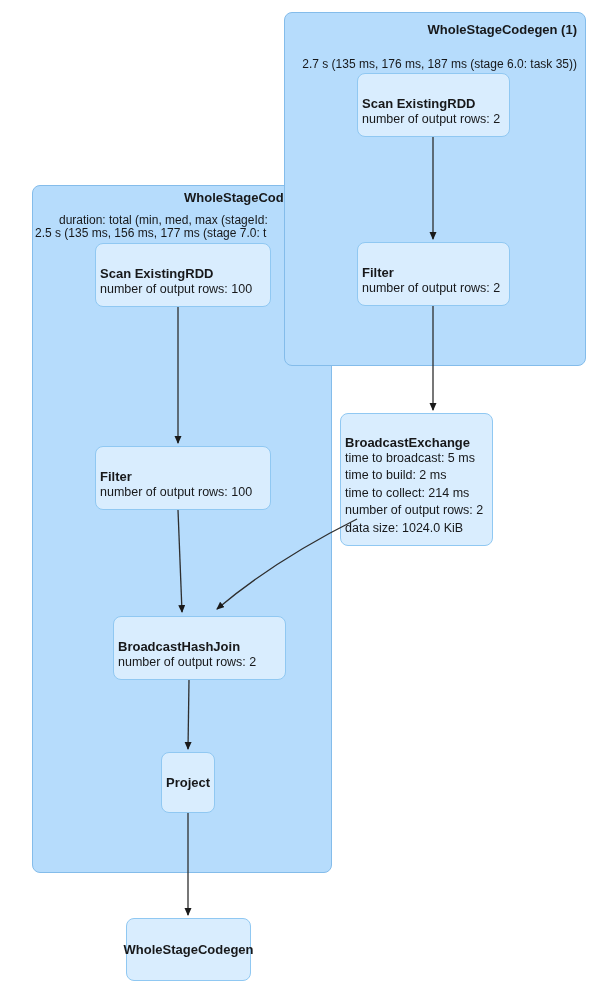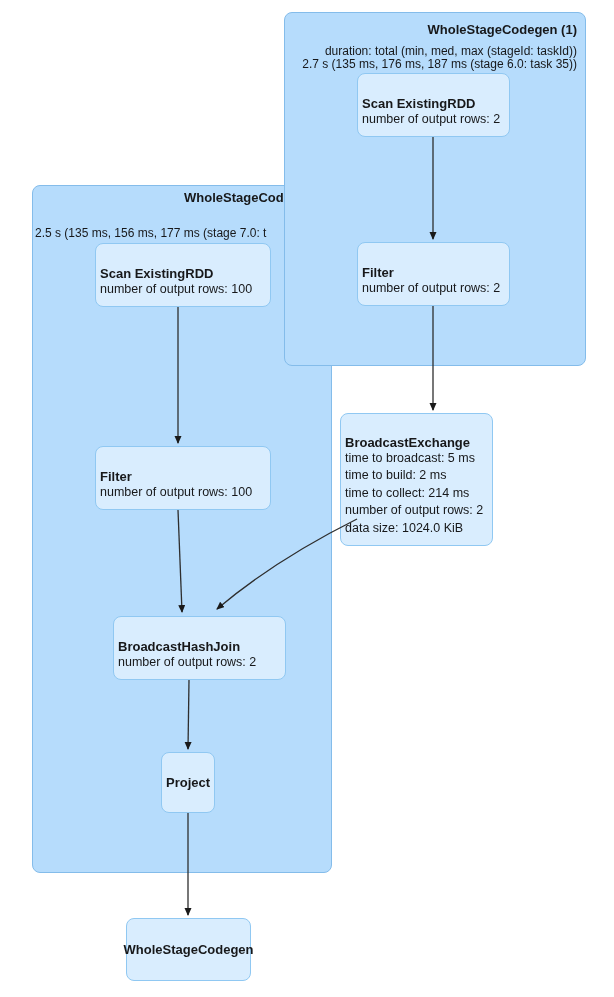--- a/index.html
+++ b/index.html
@@ -69,26 +69,26 @@
   }
   .edge { fill: none; stroke: #2e2e2e; stroke-width: 1.3px; }
 </style>
 </head>
 <body>
 
 <div class="canvas">
 
   <div class="cluster cluster-wsc2">
     <div class="cluster-text cluster-label">WholeStageCode</div>
+    <div class="cluster-text cluster-dur dur1">duration: total (min, med, max (stageId:</div>
     <div class="cluster-text cluster-dur dur2">2.5 s (135 ms, 156 ms, 177 ms (stage 7.0: t</div>
   </div>
 
   <div class="cluster cluster-wsc1">
     <div class="cluster-text cluster-label">WholeStageCodegen (1)</div>
-    <div class="cluster-text cluster-dur dur1">duration: total (min, med, max (stageId: taskId))</div>
     <div class="cluster-text cluster-dur dur2">2.7 s (135 ms, 176 ms, 187 ms (stage 6.0: task 35))</div>
   </div>
 
   <div class="node n-scan1">
     <div class="node-title">Scan ExistingRDD</div>
     <div class="node-metric">number of output rows: 2</div>
   </div>
 
   <div class="node n-filter1">
     <div class="node-title">Filter</div>

